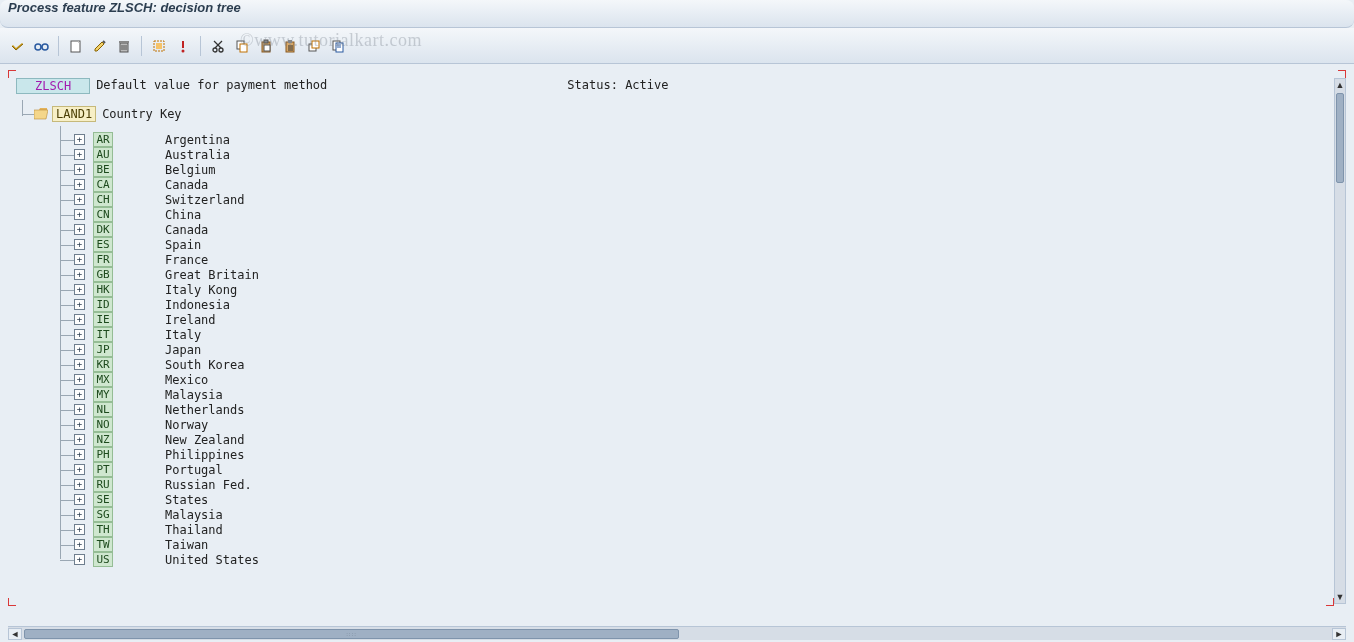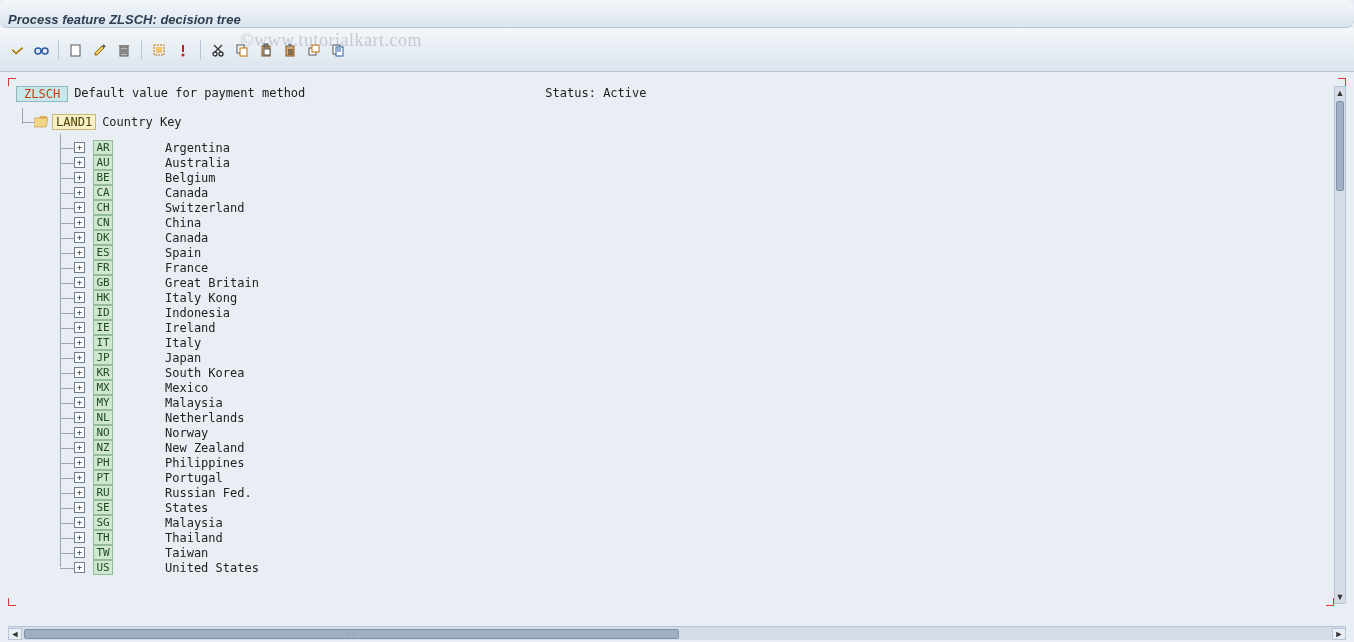--- a/index.html
+++ b/index.html
@@ -4,34 +4,34 @@
 <style>
   * { box-sizing: border-box; margin: 0; padding: 0; }
   html, body { width: 1354px; height: 642px; overflow: hidden; font-family: Arial, sans-serif; font-size: 11px; }
   body { background: #e8eef4; position: relative; display: flex; flex-direction: column; }
 
   
   .titlebar {
     height: 28px;
     background: linear-gradient(to bottom, #f4f7fa 0%, #dbe4ee 100%);
     border-bottom: 1px solid #b7c5d6;
-    display: flex; align-items: flex-end;
+    display: flex; align-items: flex-start;
     padding: 0 8px;
     border-radius: 8px;
   }
   .titlebar .title {
     font-style: italic;
     font-weight: bold;
     font-size: 13px;
     color: #2c3e50;
   }
 
   
   .toolbar {
-    height: 44px;
+    height: 36px;
     background: linear-gradient(to bottom, #f4f7fa 0%, #dbe4ee 100%);
     border-bottom: 1px solid #b7c5d6;
     display: flex; align-items: center;
     padding: 17px 6px;
     gap: 2px;
     position: relative;
   }
   .toolbar .btn {
     width: 22px; height: 22px;
     display: flex; align-items: center; justify-content: center;
@@ -82,22 +82,22 @@
   }
   .vscroll .arrow { width: 10px; height: 12px; display:flex; align-items:center; justify-content:center; font-size:9px; color:#333; cursor:pointer; }
   .vscroll .thumb { width: 8px; flex: 0 0 90px; background:#9fb0c4; border:1px solid #7f94ac; border-radius:2px; margin-top:2px; cursor:pointer; }
   .vscroll .track { flex:1; }
 
   
   .root-line { margin-bottom: 10px; display:flex; }
   .code-box {
     background: #c9e7eb;
     border: 1px solid #8db9bf;
-    padding: 0 7px;
-    color: #c2410c;
+    padding: 0 18px;
+    color: #a21caf;
     margin-right: 6px;
     font-family: "Lucida Console", Monaco, monospace;
   }
   .status { margin-left: 240px; }
 
   
   .tree-branch {
     padding-left: 18px;
     position: relative;
   }

